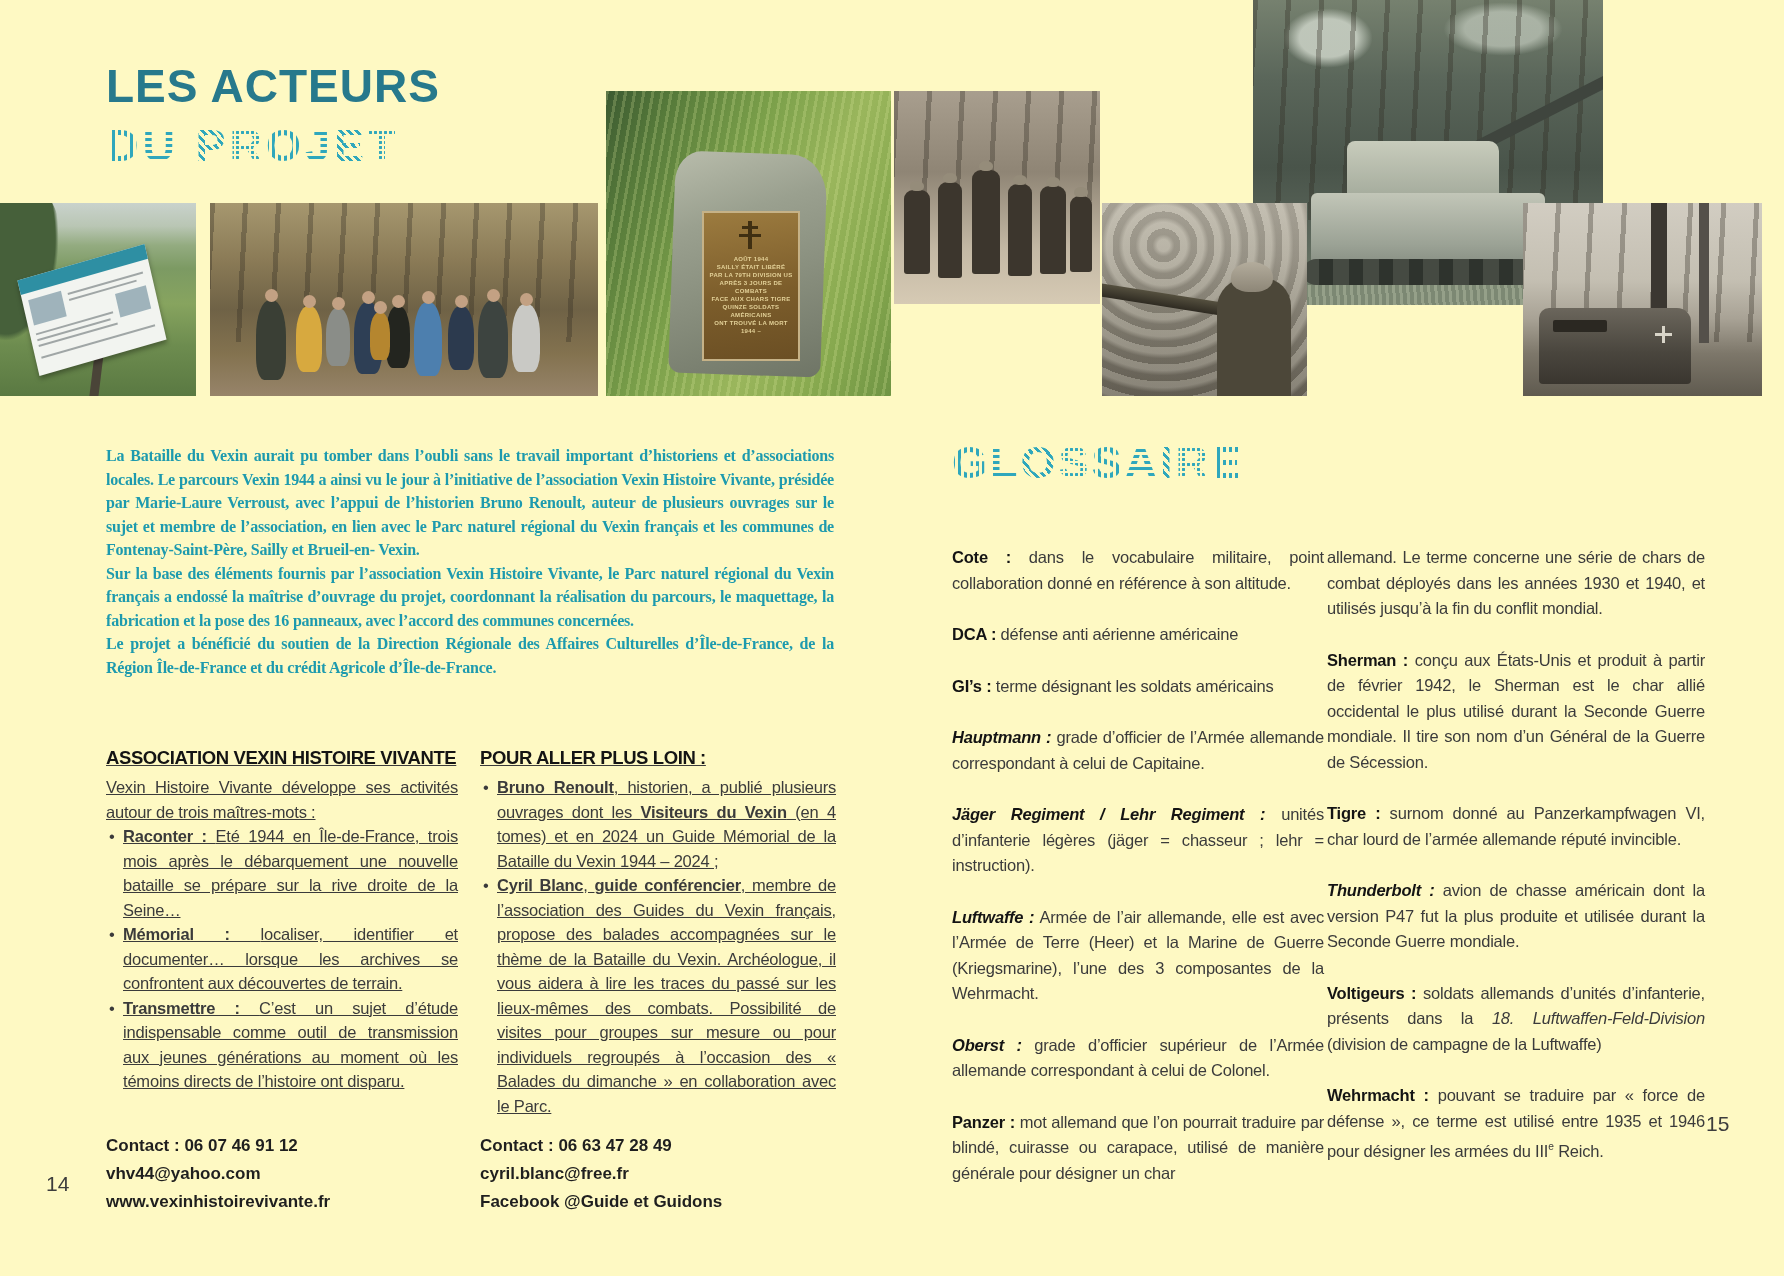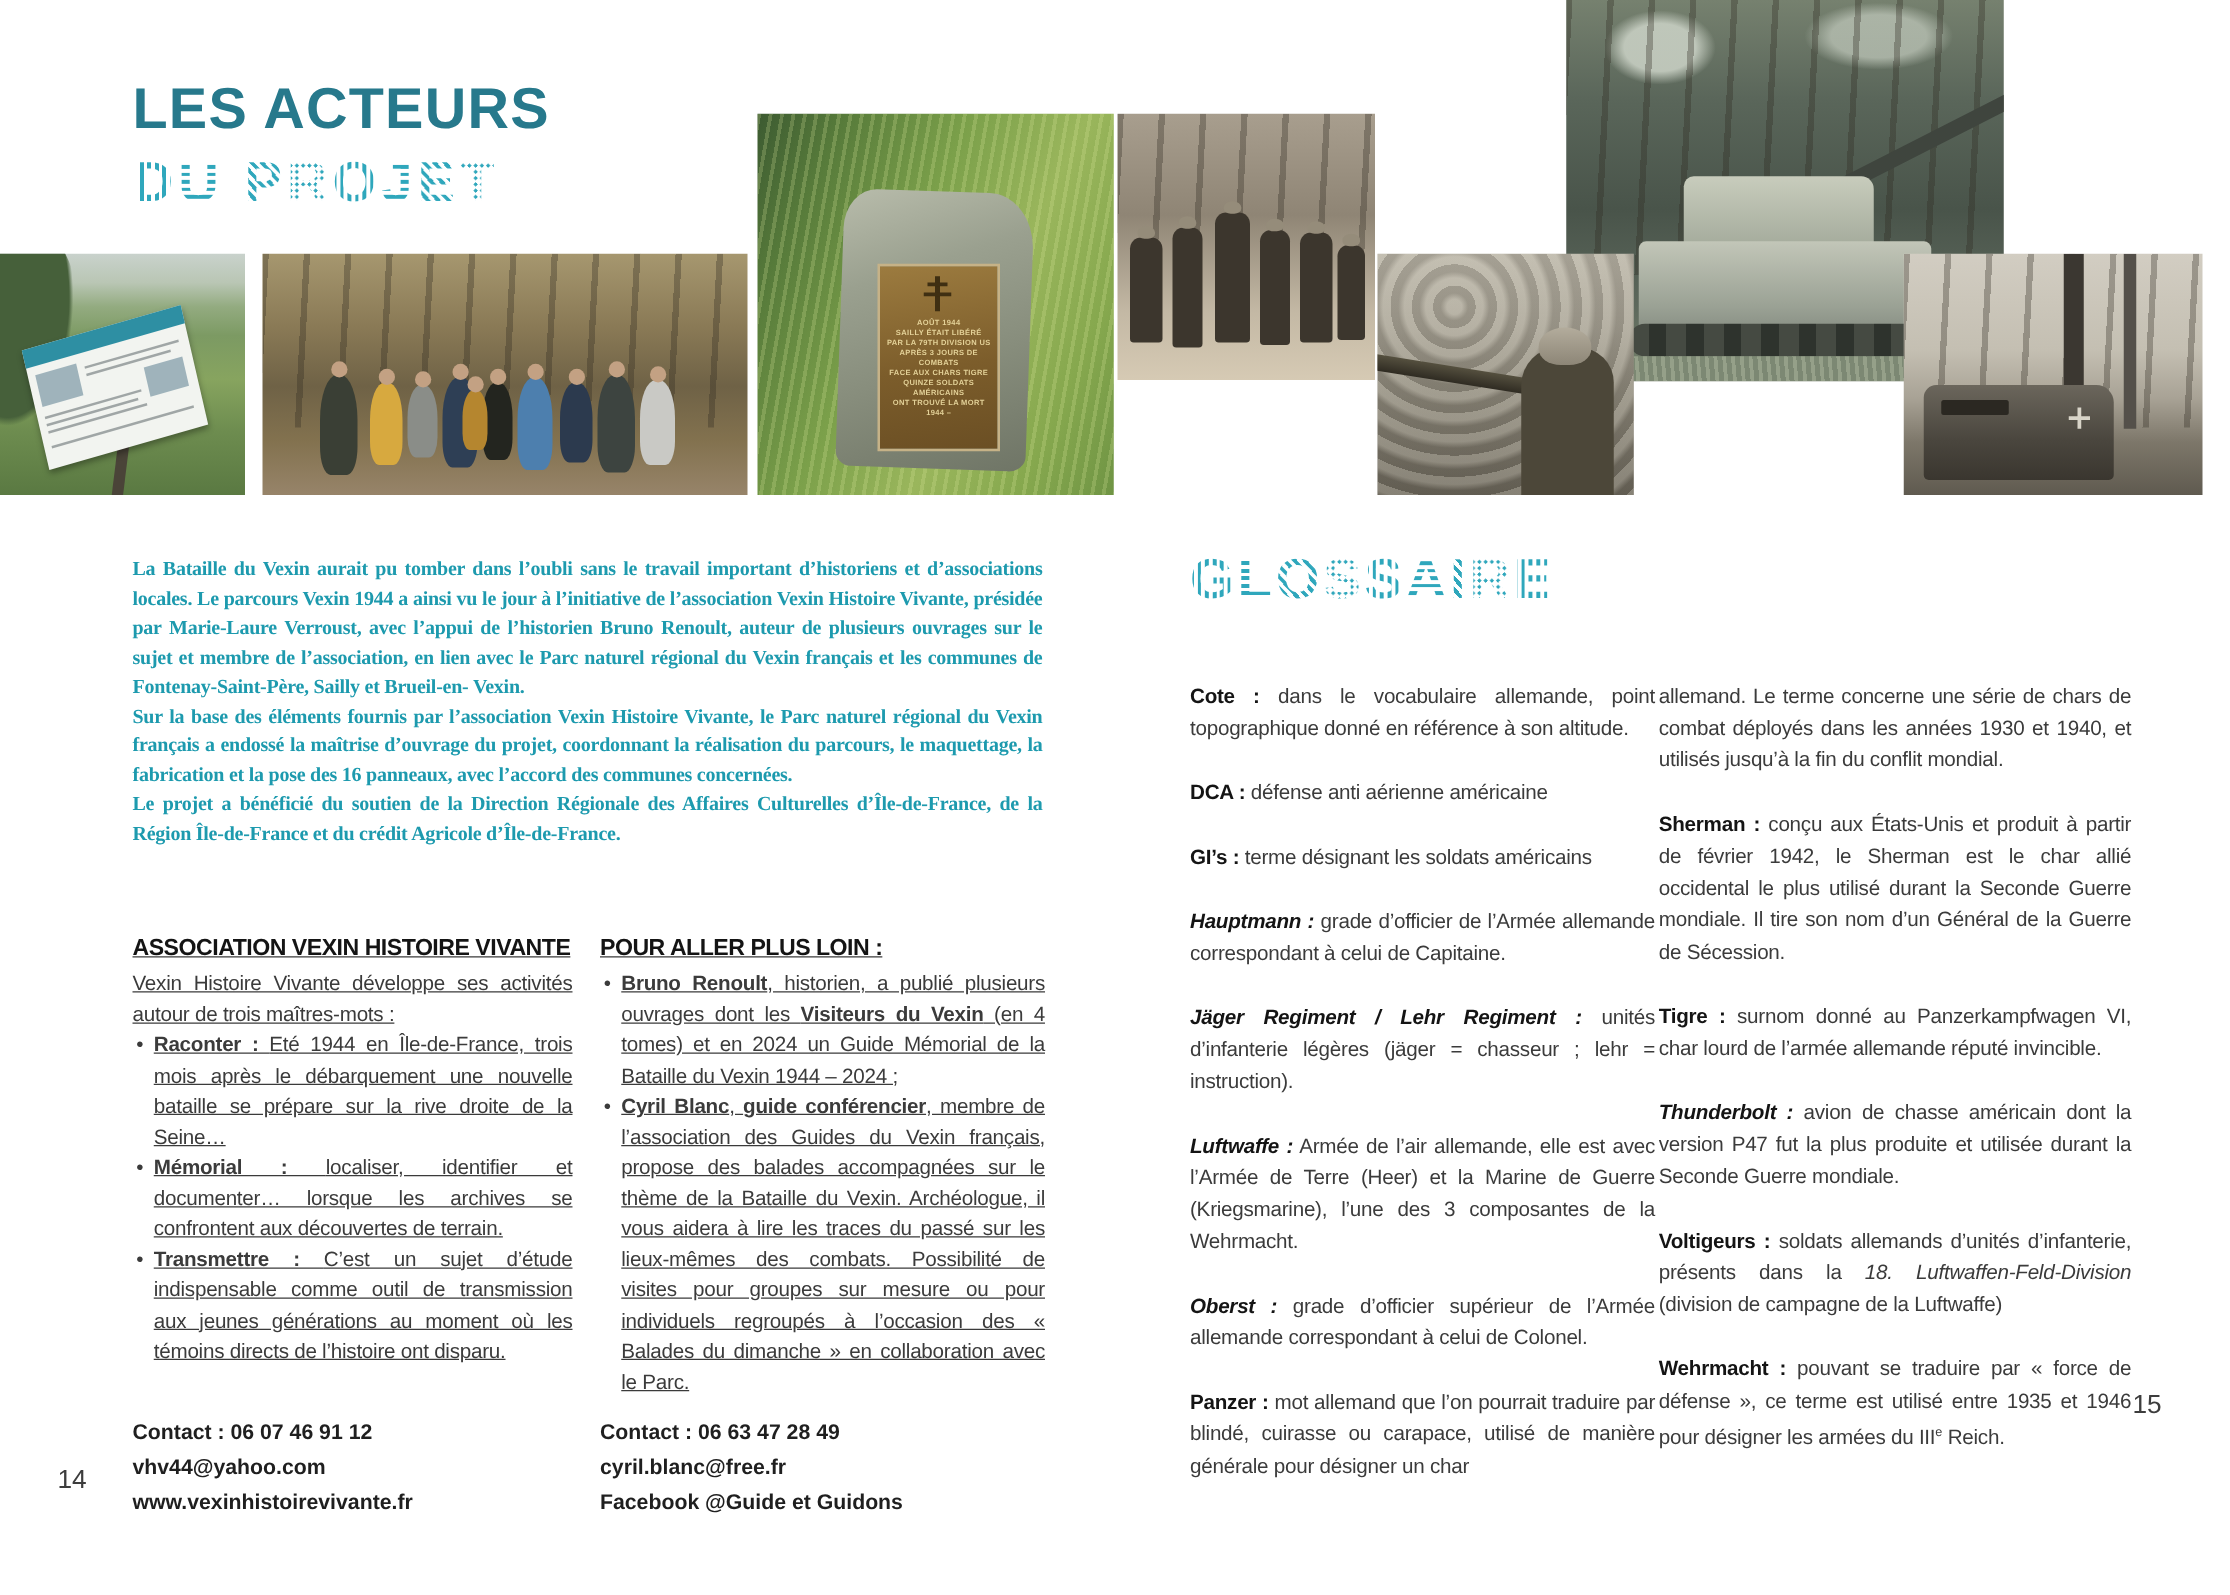--- a/index.html
+++ b/index.html
@@ -1,16 +1,16 @@
 <!DOCTYPE html>
 <html><head>
 <meta charset="utf-8">
 <style>
   html,body{margin:0;padding:0;background:#e8e8e8;}
-  .sheet{position:relative;width:1784px;height:1276px;background:#ffffff;overflow:hidden;
+  .sheet{position:relative;width:1784px;height:1276px;background:#fef9c3;overflow:hidden;
          font-family:"Liberation Sans","DejaVu Sans",sans-serif;}
   
   .photo{position:absolute;overflow:hidden;z-index:2;}
   .photo .abs{position:absolute;}
   .p1{left:0;top:203px;width:196px;height:193px;
       background:linear-gradient(180deg,#c9d2cc 0%,#b9c6b4 12%,#93ab80 22%,#7c9a63 34%,#87a45f 52%,#6d8c4f 74%,#5a7942 100%);}
   .p1 .tree{left:-34px;top:-28px;width:100px;height:180px;border-radius:50%;
       background:radial-gradient(ellipse at 40% 35%,#46603a 0 58%,rgba(70,96,58,0) 62%);}
   .p1 .post{left:92px;top:146px;width:9px;height:52px;background:#4a4438;transform:rotate(7deg);}
   .p1 .panel{left:26px;top:58px;width:132px;height:98px;background:#f2f4f0;
@@ -281,21 +281,21 @@
       </div>
   </div>
   <div id="col2-contact" class="contact">
       <div>Contact : 06 63 47 28 49</div>
       <div>cyril.blanc@free.fr</div>
       <div>Facebook @Guide et Guidons</div>
     </div>
 
   <div class="g-title stencil"><span class="st st0">G</span><span class="st st1">L</span><span class="st st2">O</span><span class="st st3">S</span><span class="st st0">S</span><span class="st st1">A</span><span class="st st2">I</span><span class="st st3">R</span><span class="st st0">E</span></div>
   <div id="gcol1" class="gcol">
-      <p><span class="term">Cote :</span> <span>dans le vocabulaire allemande, point topographique donné en référence à son altitude.</span></p>
+      <p><span class="term">Cote :</span> <span>dans le vocabulaire militaire, point collaboration donné en référence à son altitude.</span></p>
       <p><span class="term">DCA :</span> <span>défense anti aérienne américaine</span></p>
       <p><span class="term">GI’s :</span> <span>terme désignant les soldats américains</span></p>
       <p><span class="term bi">Hauptmann :</span> <span>grade d’officier de l’Armée allemande correspondant à celui de Capitaine.</span></p>
       <p><span class="term bi">Jäger Regiment / Lehr Regiment :</span> <span>unités d’infanterie légères (jäger = chasseur ; lehr = instruction).</span></p>
       <p><span class="term bi">Luftwaffe :</span> <span>Armée de l’air allemande, elle est avec l’Armée de Terre (Heer) et la Marine de Guerre (Kriegsmarine), l’une des 3 composantes de la Wehrmacht.</span></p>
       <p><span class="term bi">Oberst :</span> <span>grade d’officier supérieur de l’Armée allemande correspondant à celui de Colonel.</span></p>
       <p><span class="term">Panzer :</span> <span>mot allemand que l’on pourrait traduire par blindé, cuirasse ou carapace, utilisé de manière générale pour désigner un char</span></p>
     </div>
   <div id="gcol2" class="gcol">
       <p><span>allemand. Le terme concerne une série de chars de combat déployés dans les années 1930 et 1940, et utilisés jusqu’à la fin du conflit mondial.</span></p>

